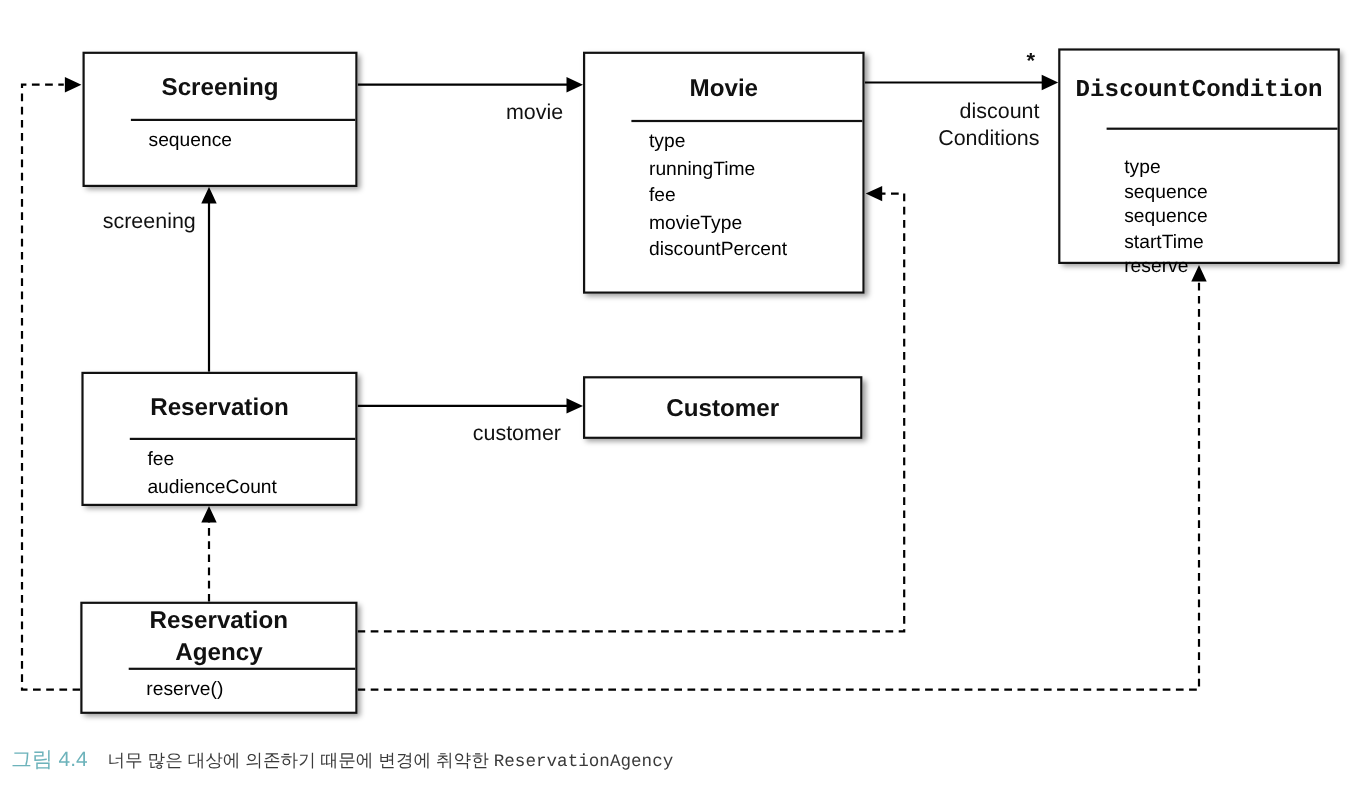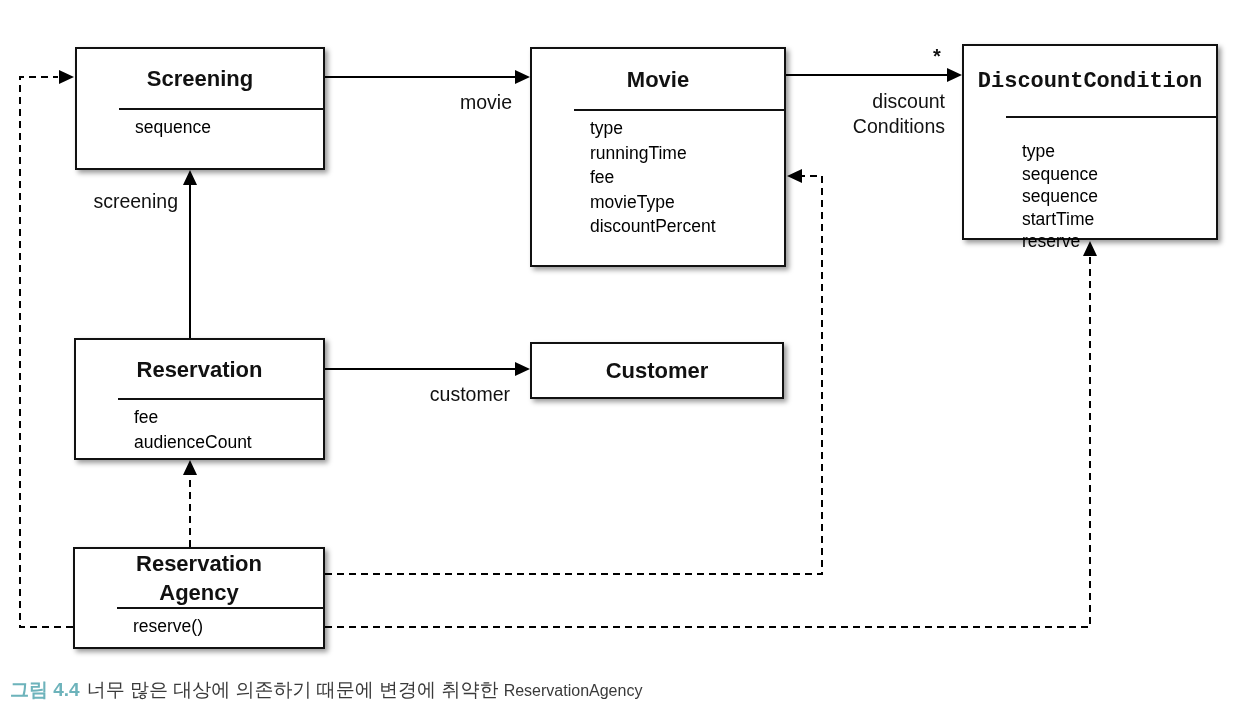--- a/index.html
+++ b/index.html
@@ -59,27 +59,27 @@
 
   .caption {
     position: absolute;
     left: 10px;
     top: 677px;
     width: 900px;
     white-space: nowrap;
   }
   .cap-label {
     font-size: 19px;
-    font-weight: bold;
+    font-weight: normal;
     color: var(--accent, #6db3bb);
-    margin-right: 7px;
+    margin-right: 18px;
   }
-  .cap-text { font-size: 19px; color: #3a3a3a; }
+  .cap-text { font-size: 16px; color: #3a3a3a; }
   .cap-code {
-    font-family: Liberation Sans, sans-serif;
+    font-family: Liberation Mono, monospace;
     font-size: 16px;
     color: #3a3a3a;
   }
 </style>
 </head>
 <body>
 
 <div class="stage">
 
   <svg class="wires" width="1236" height="722" viewBox="0 0 1236 722">

